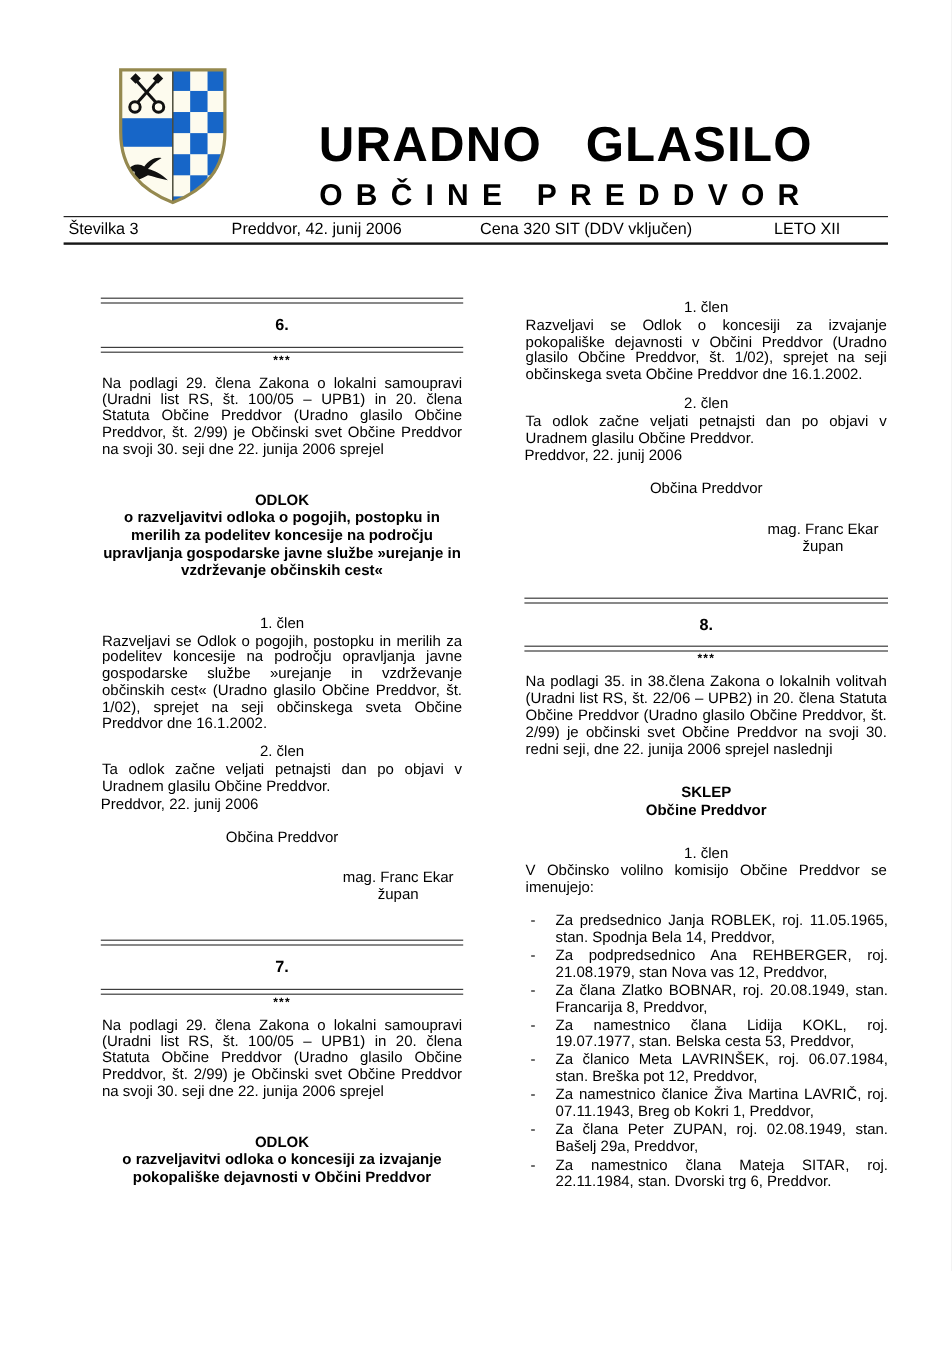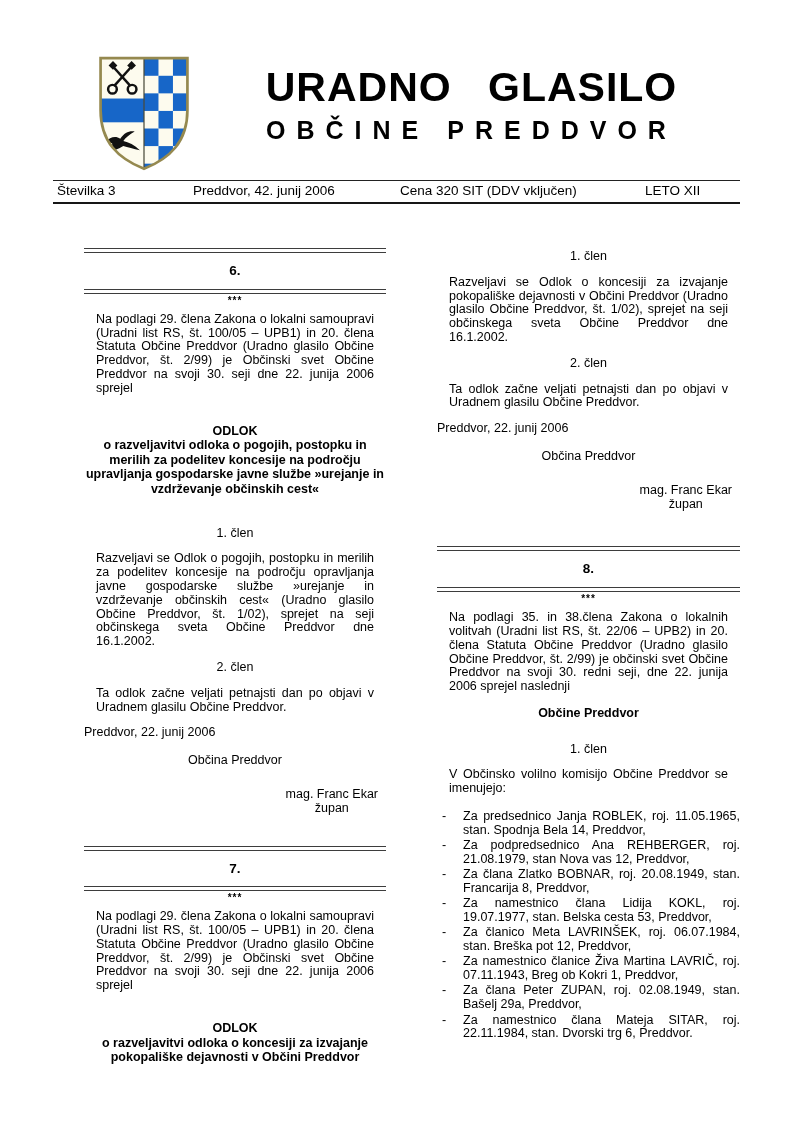--- a/index.html
+++ b/index.html
@@ -2,37 +2,37 @@
 <html><head>
 <meta charset="utf-8">
 <style>
   html,body{margin:0;padding:0;background:#e8e8e8;}
   .page{
     position:relative;width:793px;height:1123px;background:#ffffff;
     font-family:"Liberation Sans","DejaVu Sans",sans-serif;color:#000;
     font-size:12.5px;line-height:13.8px;overflow:hidden;margin:0 auto;
   }
   
-  .masthead{position:absolute;top:52px;left:0;right:0;display:flex;align-items:flex-start;padding-left:92px;}
+  .masthead{position:absolute;top:52px;left:0;right:0;display:flex;align-items:flex-end;padding-left:92px;}
   .crest{width:118px;flex:none;}
   .titles{flex:1;text-align:center;padding-right:60px;}
   .title1{font-size:41px;font-weight:bold;letter-spacing:1px;word-spacing:24px;line-height:46px;margin-top:12px;}
   .title2{font-size:25px;font-weight:bold;letter-spacing:11px;line-height:30px;margin-top:5px;}
   .infobar{position:absolute;top:180px;left:53px;width:687px;height:21px;
     border-top:1.5px solid #222;border-bottom:2.5px solid #161616;font-size:13.5px;}
   .infobar span{position:absolute;top:3px;white-space:nowrap;}
   .ib1{left:4px}.ib2{left:140px}.ib3{left:347px}.ib4{left:592px}
   
   .col{position:absolute;width:302px;text-align:justify;}
   .col-left{left:84px;top:248px;}
   .col-right{left:437px;top:250px;width:303px;}
   .drule{height:5px;border-top:1.8px solid #3d3d3d;border-bottom:1.8px solid #3d3d3d;box-sizing:border-box;}
   .secnum{text-align:center;font-weight:bold;font-size:13.5px;margin:11px 0;}
   .stars{text-align:center;font-weight:bold;font-size:10px;line-height:9px;letter-spacing:1px;margin-top:2px;}
-  .para{margin:12px;text-align:justify;}
+  .para{margin:1px;text-align:justify;}
   .doc-title{text-align:center;font-weight:bold;line-height:14.6px;}
   .clen-head{text-align:center;}
   .meta-label{display:inline-block;}
   .meta-value{display:inline-block;margin-left:22px;}
   .org{text-align:center;}
   .sig{text-align:right;padding-right:8px;}
   .sig-inner{display:inline-block;text-align:center;}
   .member{display:flex;margin-bottom:1.5px;}
   .member .dash{width:26px;flex:none;padding-left:5px;box-sizing:border-box;}
   .member .mtext{flex:1;text-align:justify;}
@@ -155,20 +155,21 @@
       </div>
     </div>
 
     <div class="drule" style="margin-top:35px;"></div>
     <div class="secnum">8.</div>
     <div class="drule"></div>
     <div class="stars">***</div>
 
     <p class="para" style="margin-top:8px;">Na podlagi 35. in 38.člena Zakona o lokalnih volitvah (Uradni list RS, št. 22/06 – UPB2) in 20. člena Statuta Občine Preddvor (Uradno glasilo Občine Preddvor, št. 2/99) je občinski svet Občine Preddvor na svoji 30. redni seji, dne 22. junija 2006 sprejel naslednji</p>
 
+    <div class="doc-title" style="margin-top:22px;">SKLEP</div>
     <div class="doc-title">Občine Preddvor</div>
 
     <div class="clen-head" style="margin-top:22px;">1. člen</div>
     <p class="para">V Občinsko volilno komisijo Občine Preddvor se imenujejo:</p>
 
     <div style="margin-top:14px;">
       <div class="member">
         <span class="dash">-</span>
         <span class="mtext">Za predsednico Janja ROBLEK, roj. 11.05.1965, stan. Spodnja Bela 14, Preddvor,</span>
       </div>

